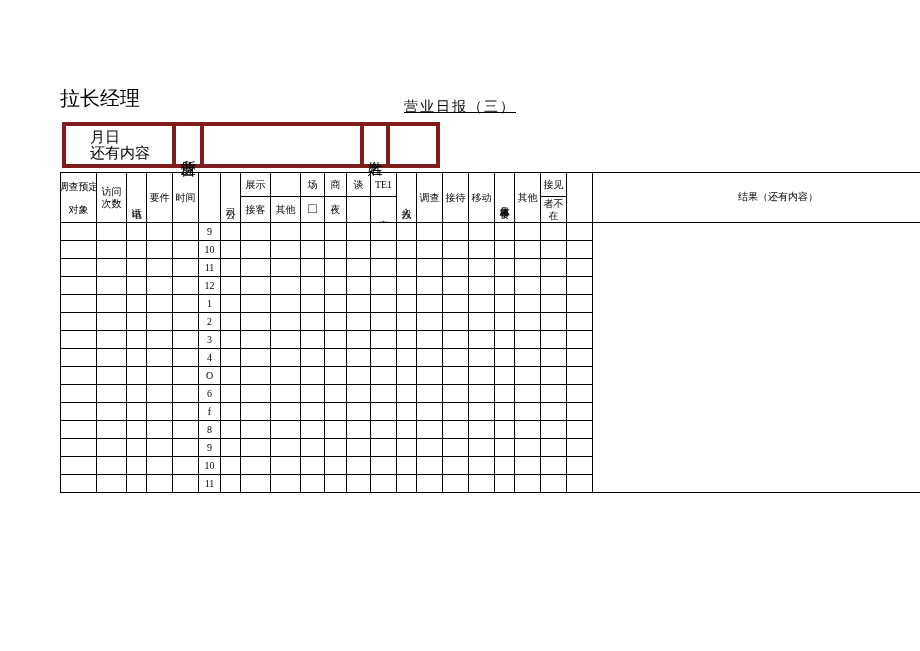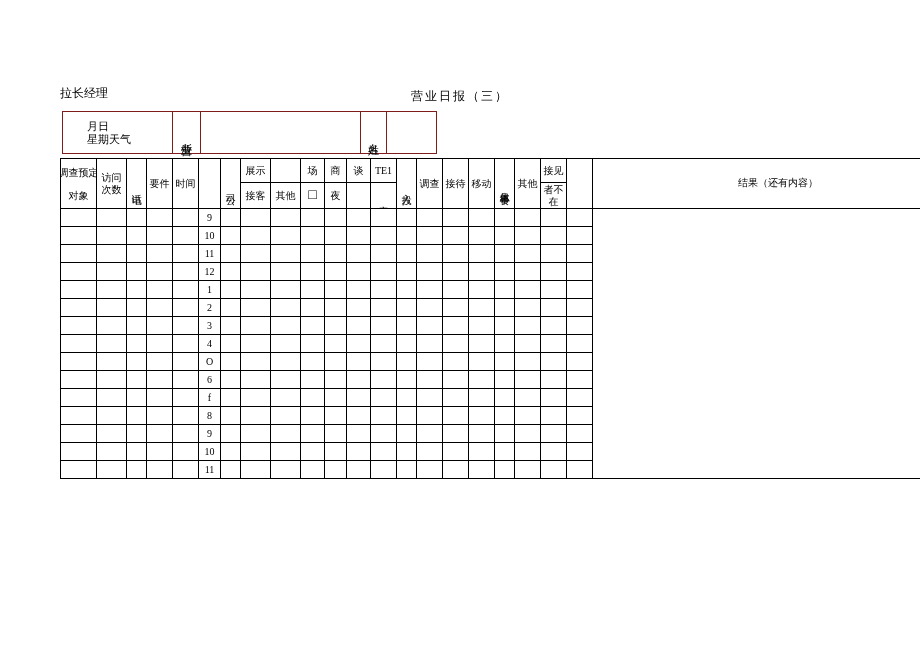--- a/index.html
+++ b/index.html
@@ -13,38 +13,39 @@
       font-size: 12px;
       color: #000;
     }
     .page {
       width: 920px;
       height: 651px;
       position: relative;
       padding: 85px 60px 0 60px;
     }
     .manager-label {
-      font-size: 12px;
+      font-size: 20px;
       margin-bottom: 4px;
     }
     .title {
       text-align: center;
-      font-size: 12px;
+      font-size: 14px;
+      text-decoration: underline;
       margin-top: -18px;
       margin-bottom: 6px;
       letter-spacing: 2px;
     }
     .info-table {
       border-collapse: collapse;
       margin-left: 2px;
       margin-bottom: 4px;
     }
     .info-table td {
-      border: 1px solid #7f1d1d;
-      font-size: 11px;
+      border: 4px solid #7f1d1d;
+      font-size: 15px;
       vertical-align: middle;
       text-align: center;
     }
     .info-date {
       width: 110px;
       height: 42px;
       padding: 2px 6px;
       text-align: left;
       line-height: 1.3;
     }
@@ -123,21 +124,21 @@
   <div class="manager-label">拉长经理</div>
 
   <div class="title">营业日报（三）</div>
 
   <table class="info-table">
     <tbody>
         <tr>
       <td class="info-date">
         <div class="stack" style="align-items:flex-start; padding-left:18px;">
           <span>月日</span>
-          <span>星期天气</span>
+          <span>还有内容</span>
         </div>
       </td>
       <td class="info-office-label">
         <span class="vtext">营业所</span>
       </td>
       <td class="info-office-blank"></td>
       <td class="info-name-label">
         <span class="vtext">姓名</span>
       </td>
       <td class="info-name-blank"></td>

